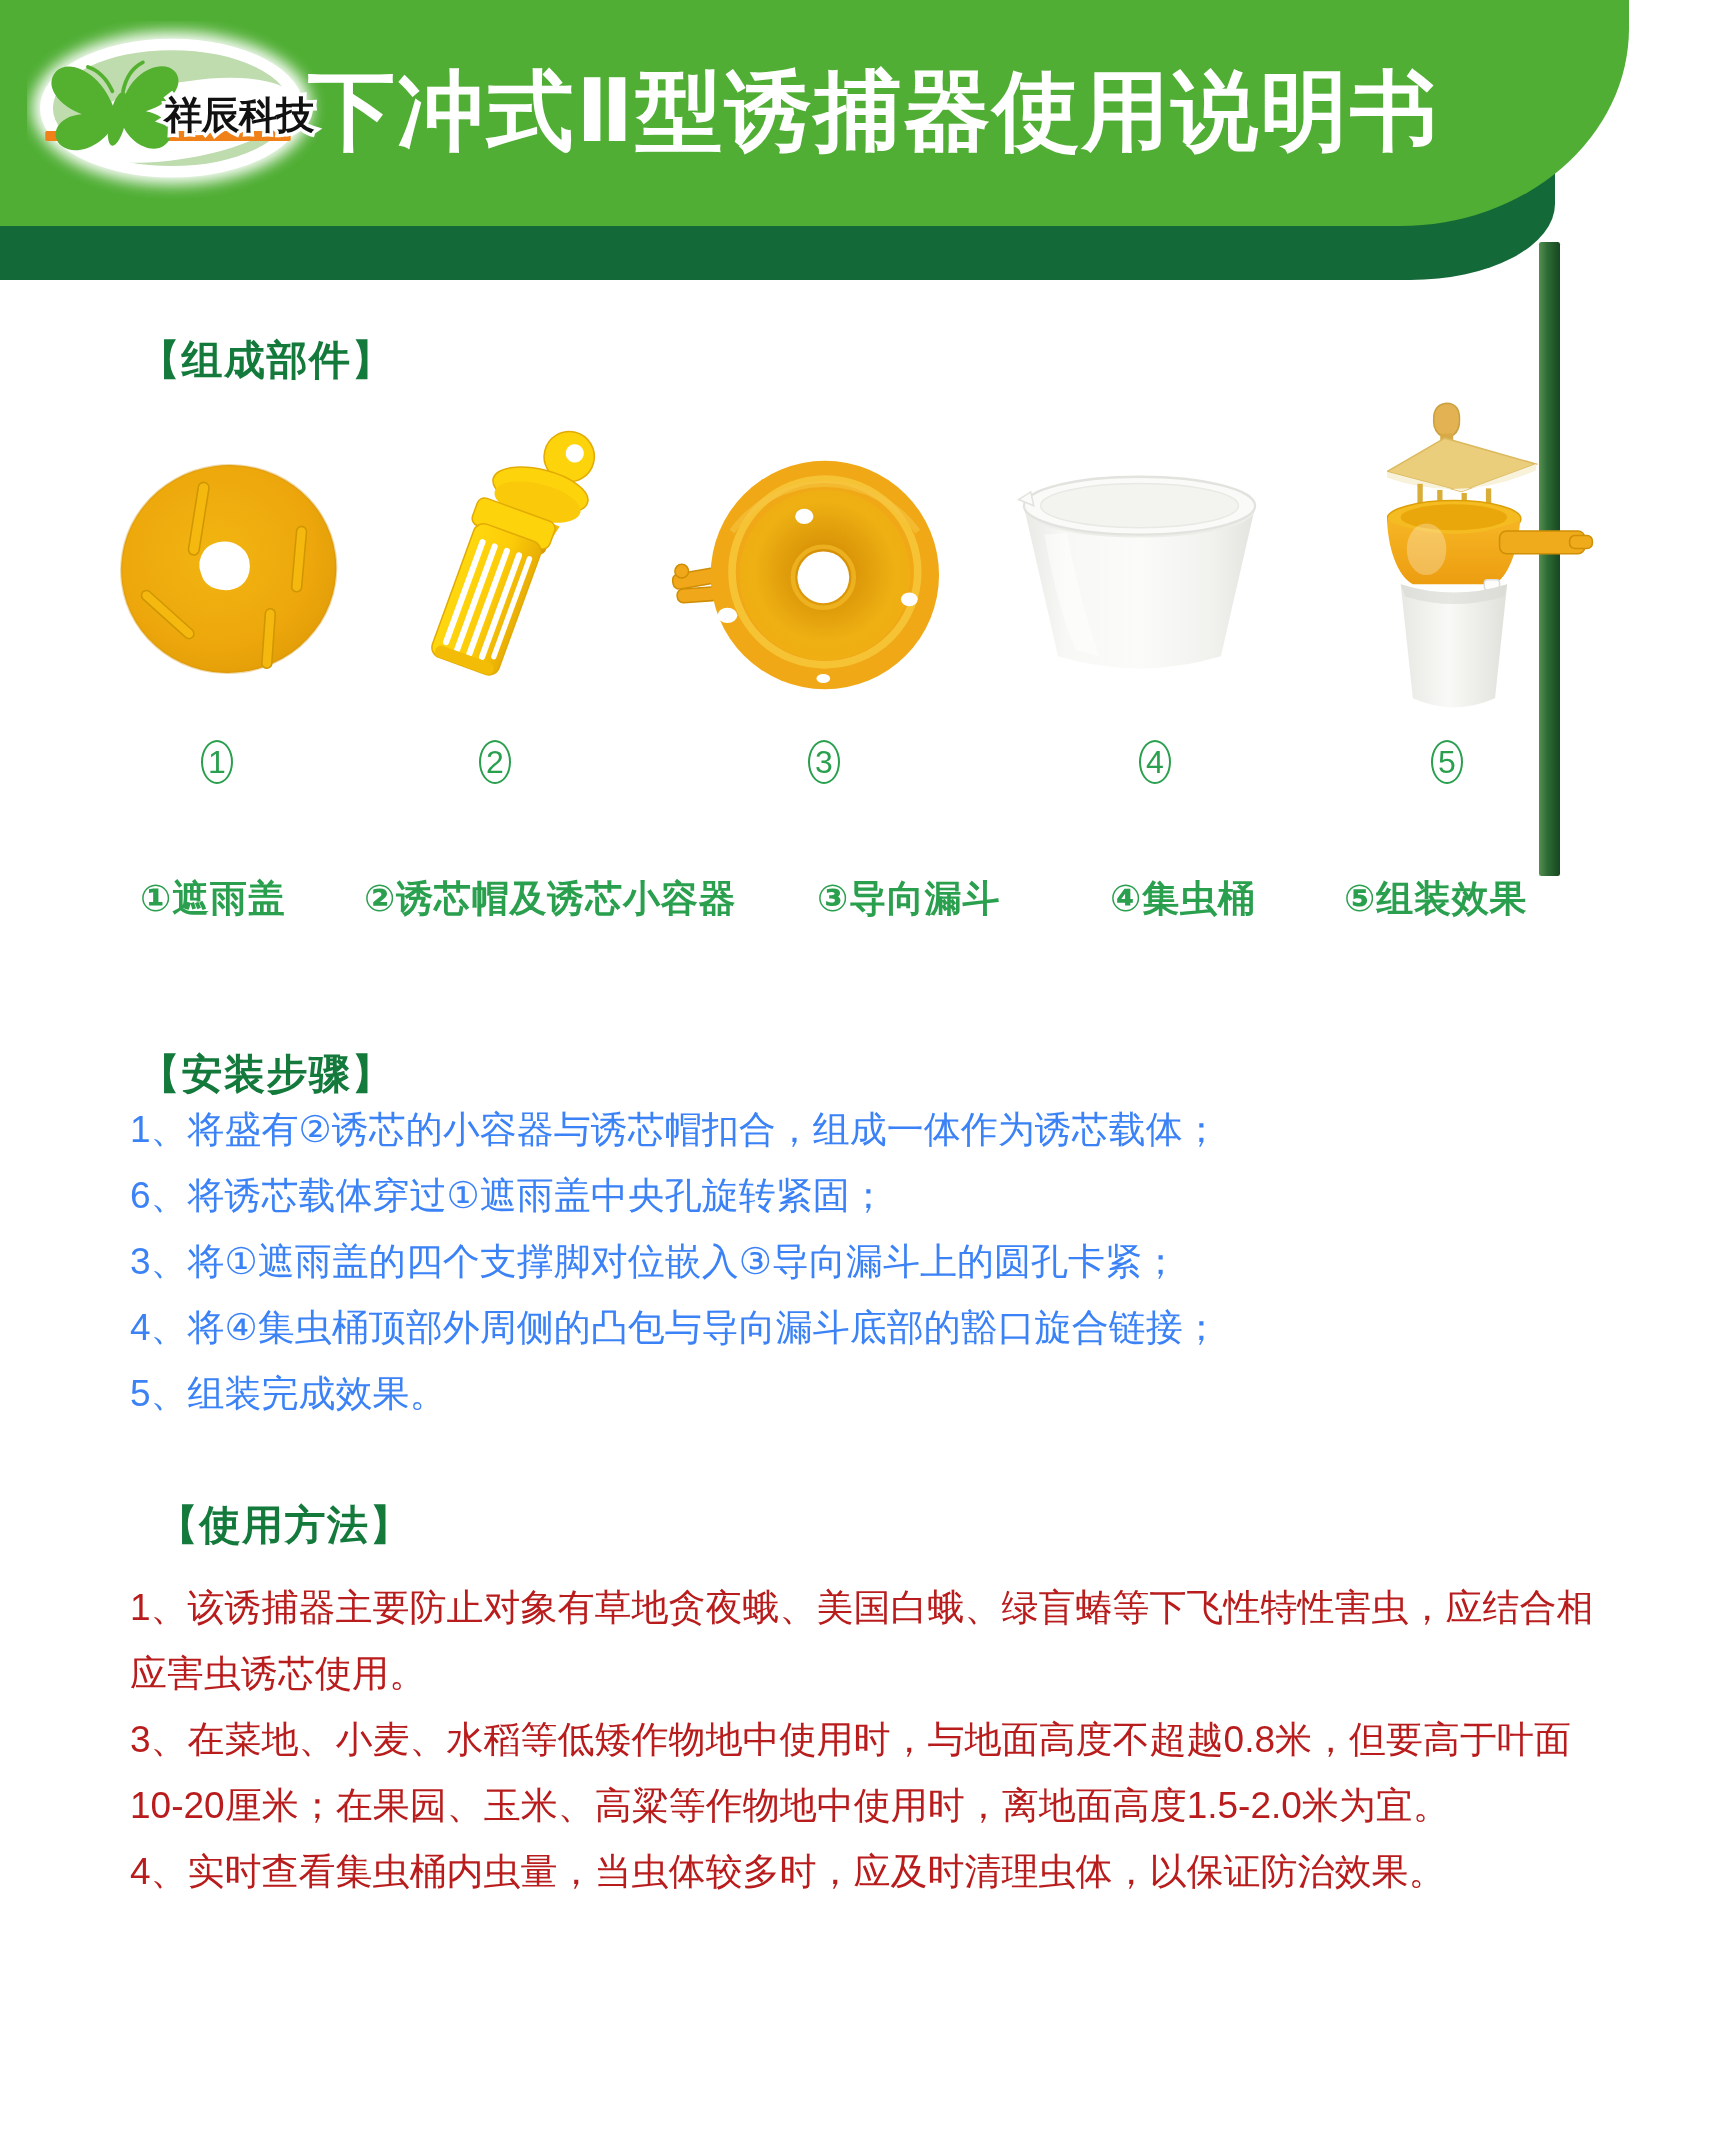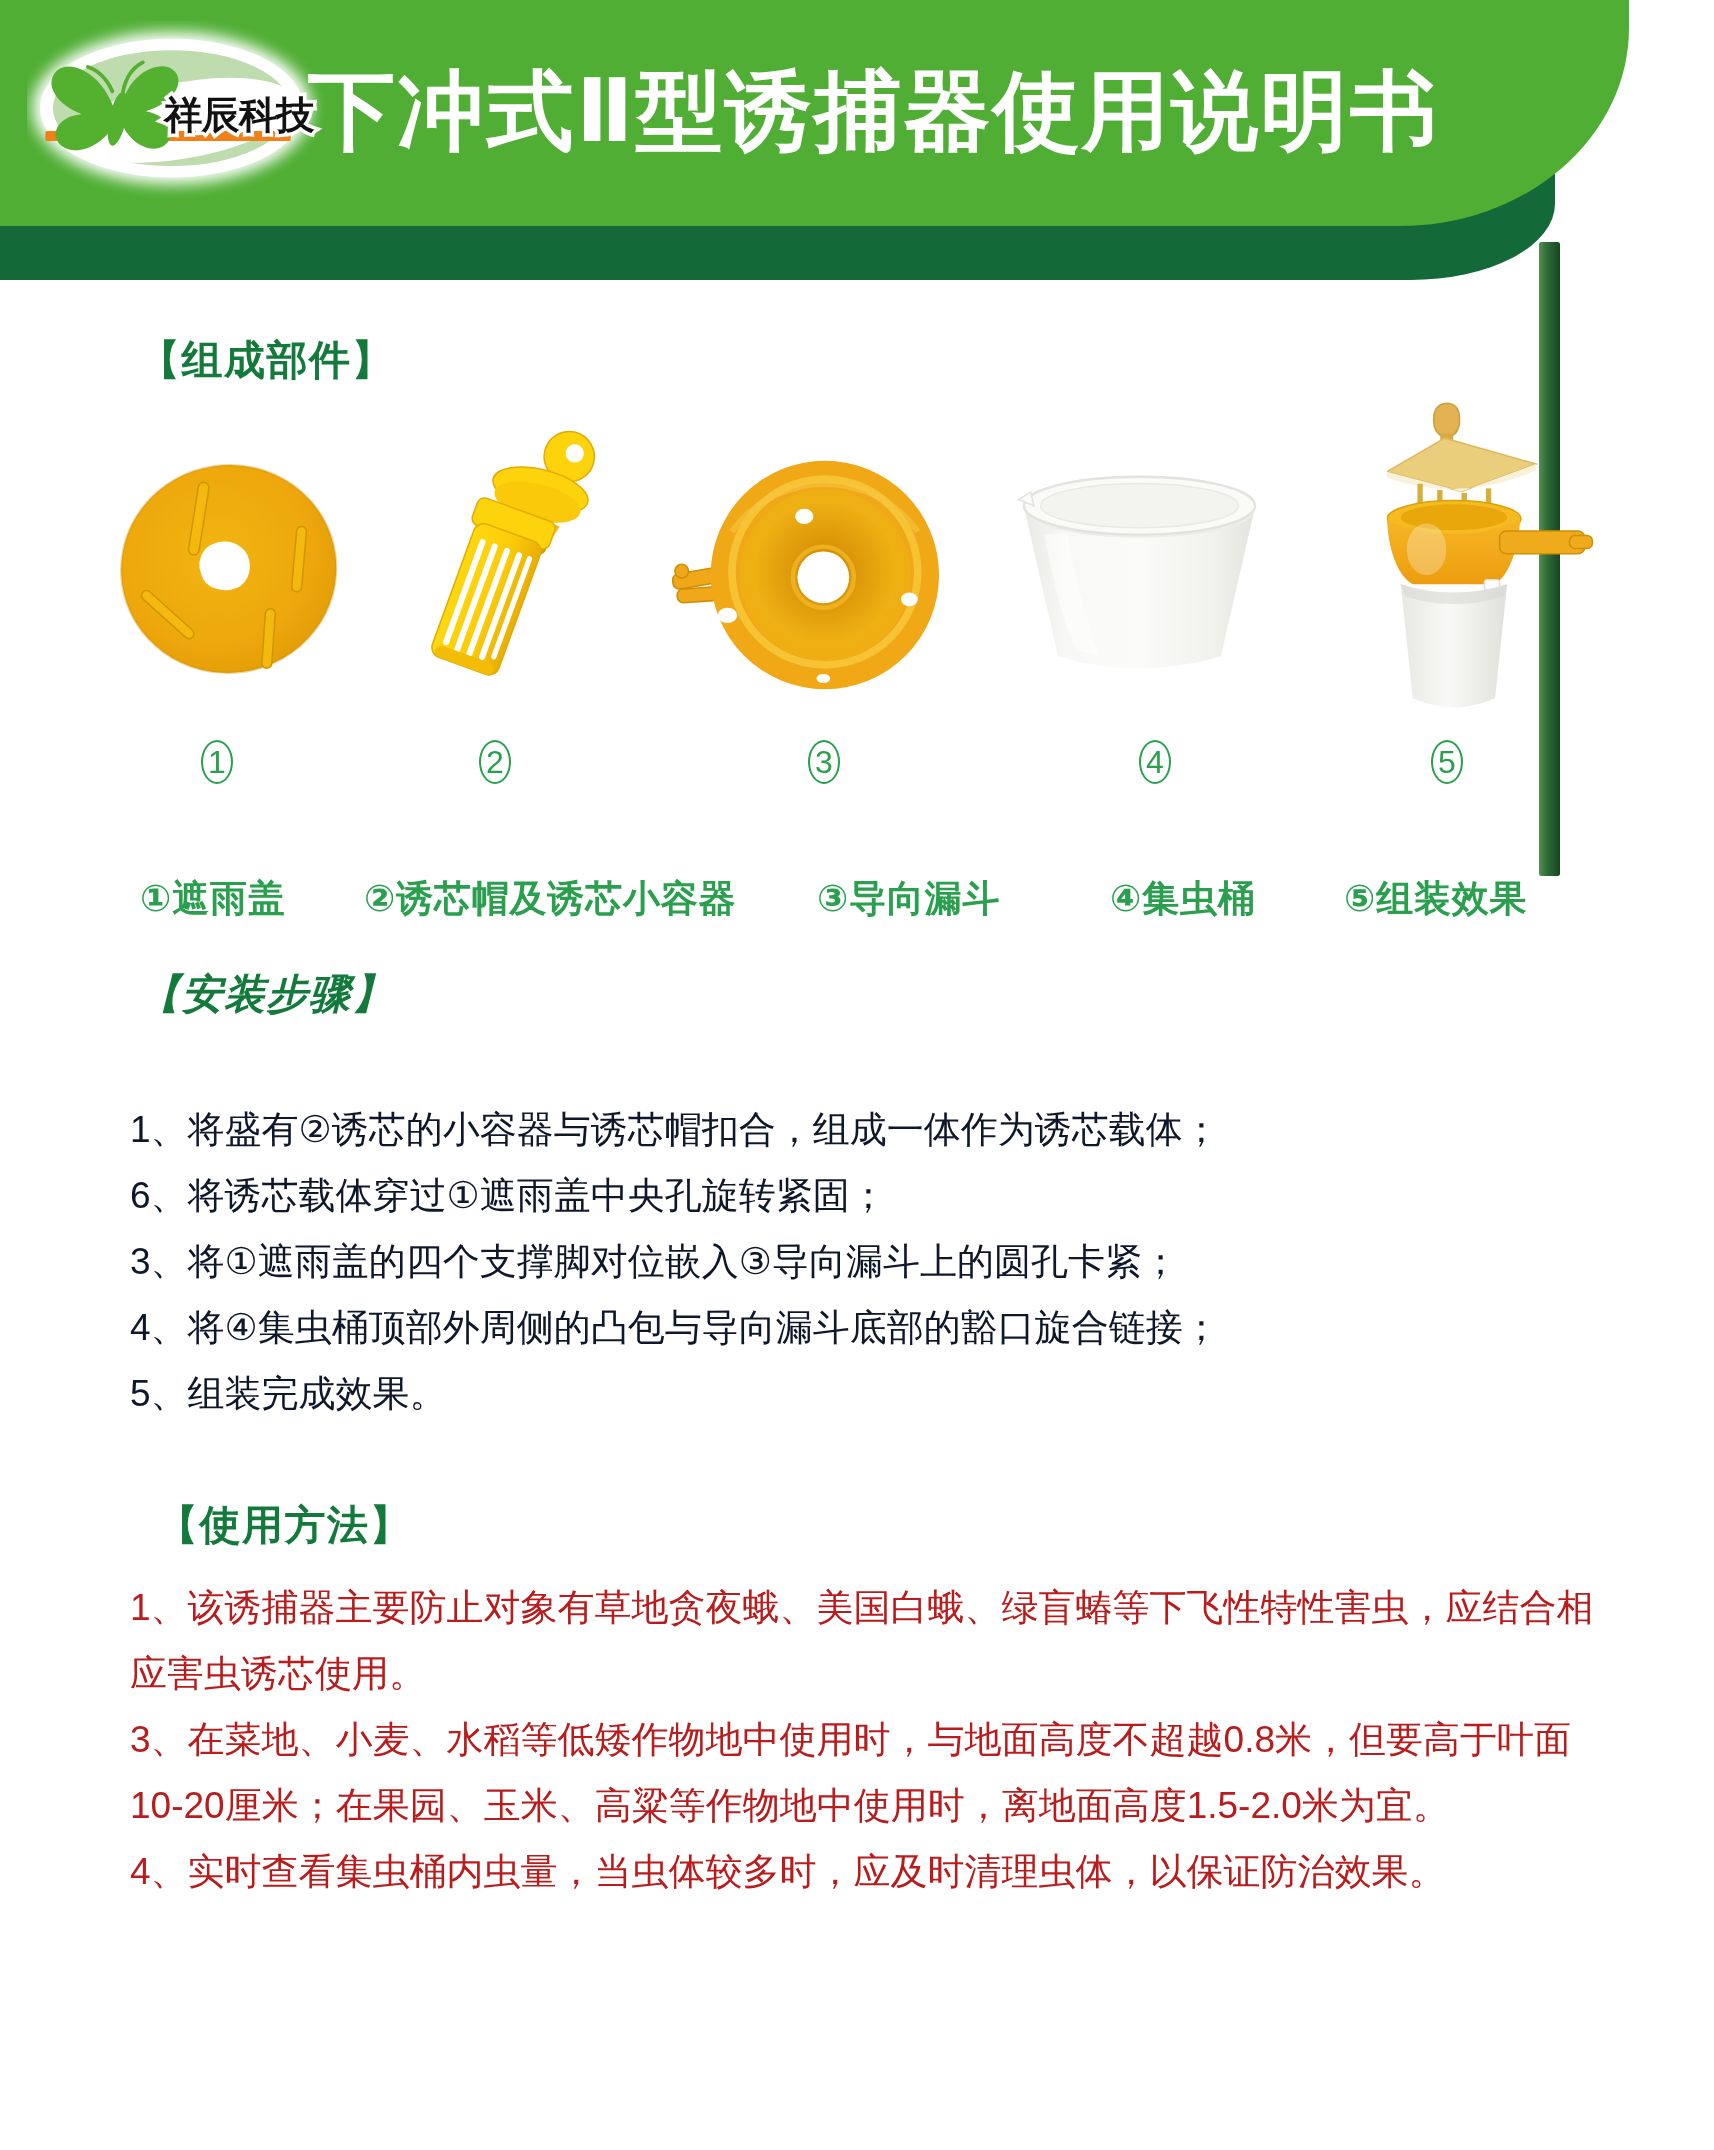--- a/index.html
+++ b/index.html
@@ -16,36 +16,36 @@
          font-size:87px;font-weight:800;letter-spacing:2.3px;line-height:87px;white-space:nowrap;}
 
   
   .pole{position:absolute;left:1539px;top:242px;width:20.6px;height:634px;z-index:1;
         background:linear-gradient(90deg,#55904f 0%,#2e6b36 40%,#17461f 100%);border-radius:2.3px;}
 
   
   .sec{position:absolute;margin:0;font-size:41px;font-weight:800;color:#137a3c;
        letter-spacing:1.5px;line-height:53px;white-space:nowrap;z-index:2;}
   .sec.comp{left:139px;top:334px;}
-  .sec.install{left:139px;top:968px;font-style:italic;}
+  .sec.install{left:139px;top:1048px;}
   .sec.usage{left:157px;top:1499px;}
 
   
   .photo{position:absolute;z-index:2;}
 
   
   .marker{position:absolute;top:740px;width:32px;height:44px;border:2.3px solid #2aa04f;
           border-radius:50%;display:flex;align-items:center;justify-content:center;
           font-size:32px;color:#2aa04f;z-index:2;box-sizing:border-box;}
   .clabel{position:absolute;top:874px;font-size:37px;font-weight:600;color:#2aa04f;
           letter-spacing:0.8px;white-space:nowrap;z-index:2;}
 
   
   .steps{position:absolute;left:130px;top:1097px;width:1494px;z-index:2;}
-  .steps div{font-size:37px;line-height:66px;height:66px;font-weight:500;color:#0f172a;white-space:nowrap;}
+  .steps div{font-size:37px;line-height:66px;height:66px;font-weight:500;color:#3b82f6;white-space:nowrap;}
   .usagetext{position:absolute;left:130px;top:1575px;width:1486px;z-index:2;}
   .usagetext p{margin:0;font-size:37px;line-height:66px;font-weight:500;color:#b91c1c;}
 </style>
 </head>
 <body>
 
 <div class="page">
 
   <div class="band-dark"></div>
   <div class="band-light"></div>

